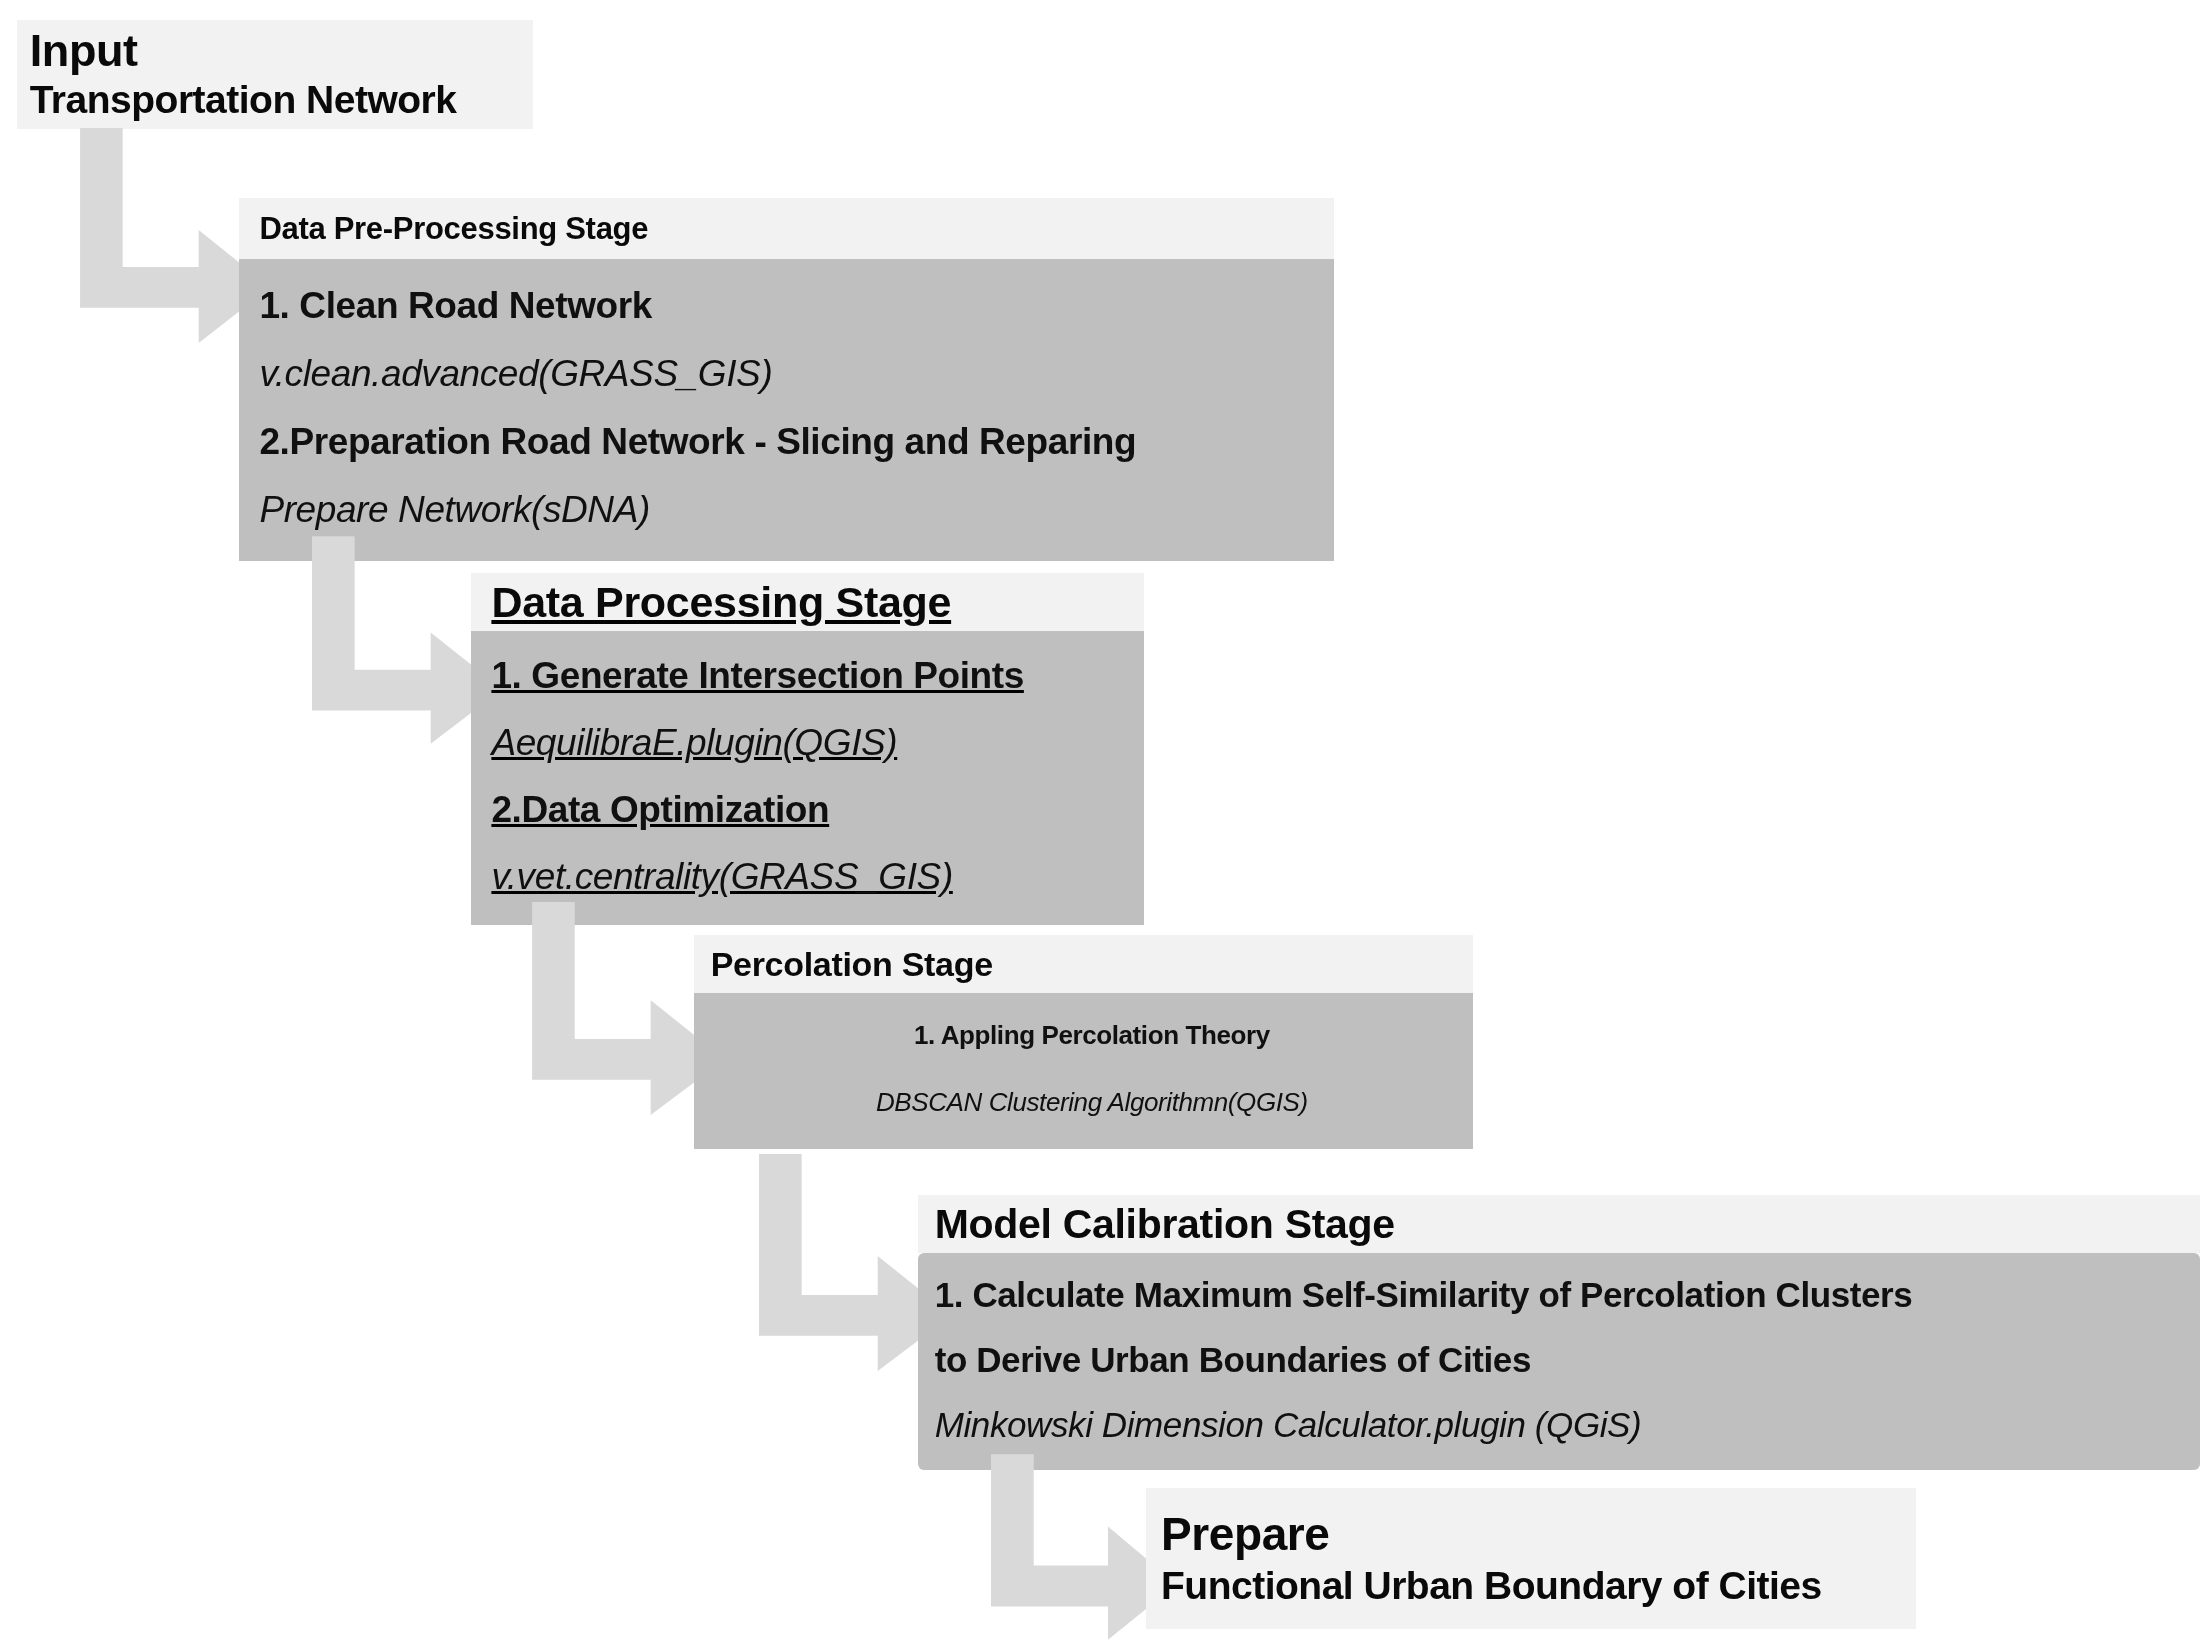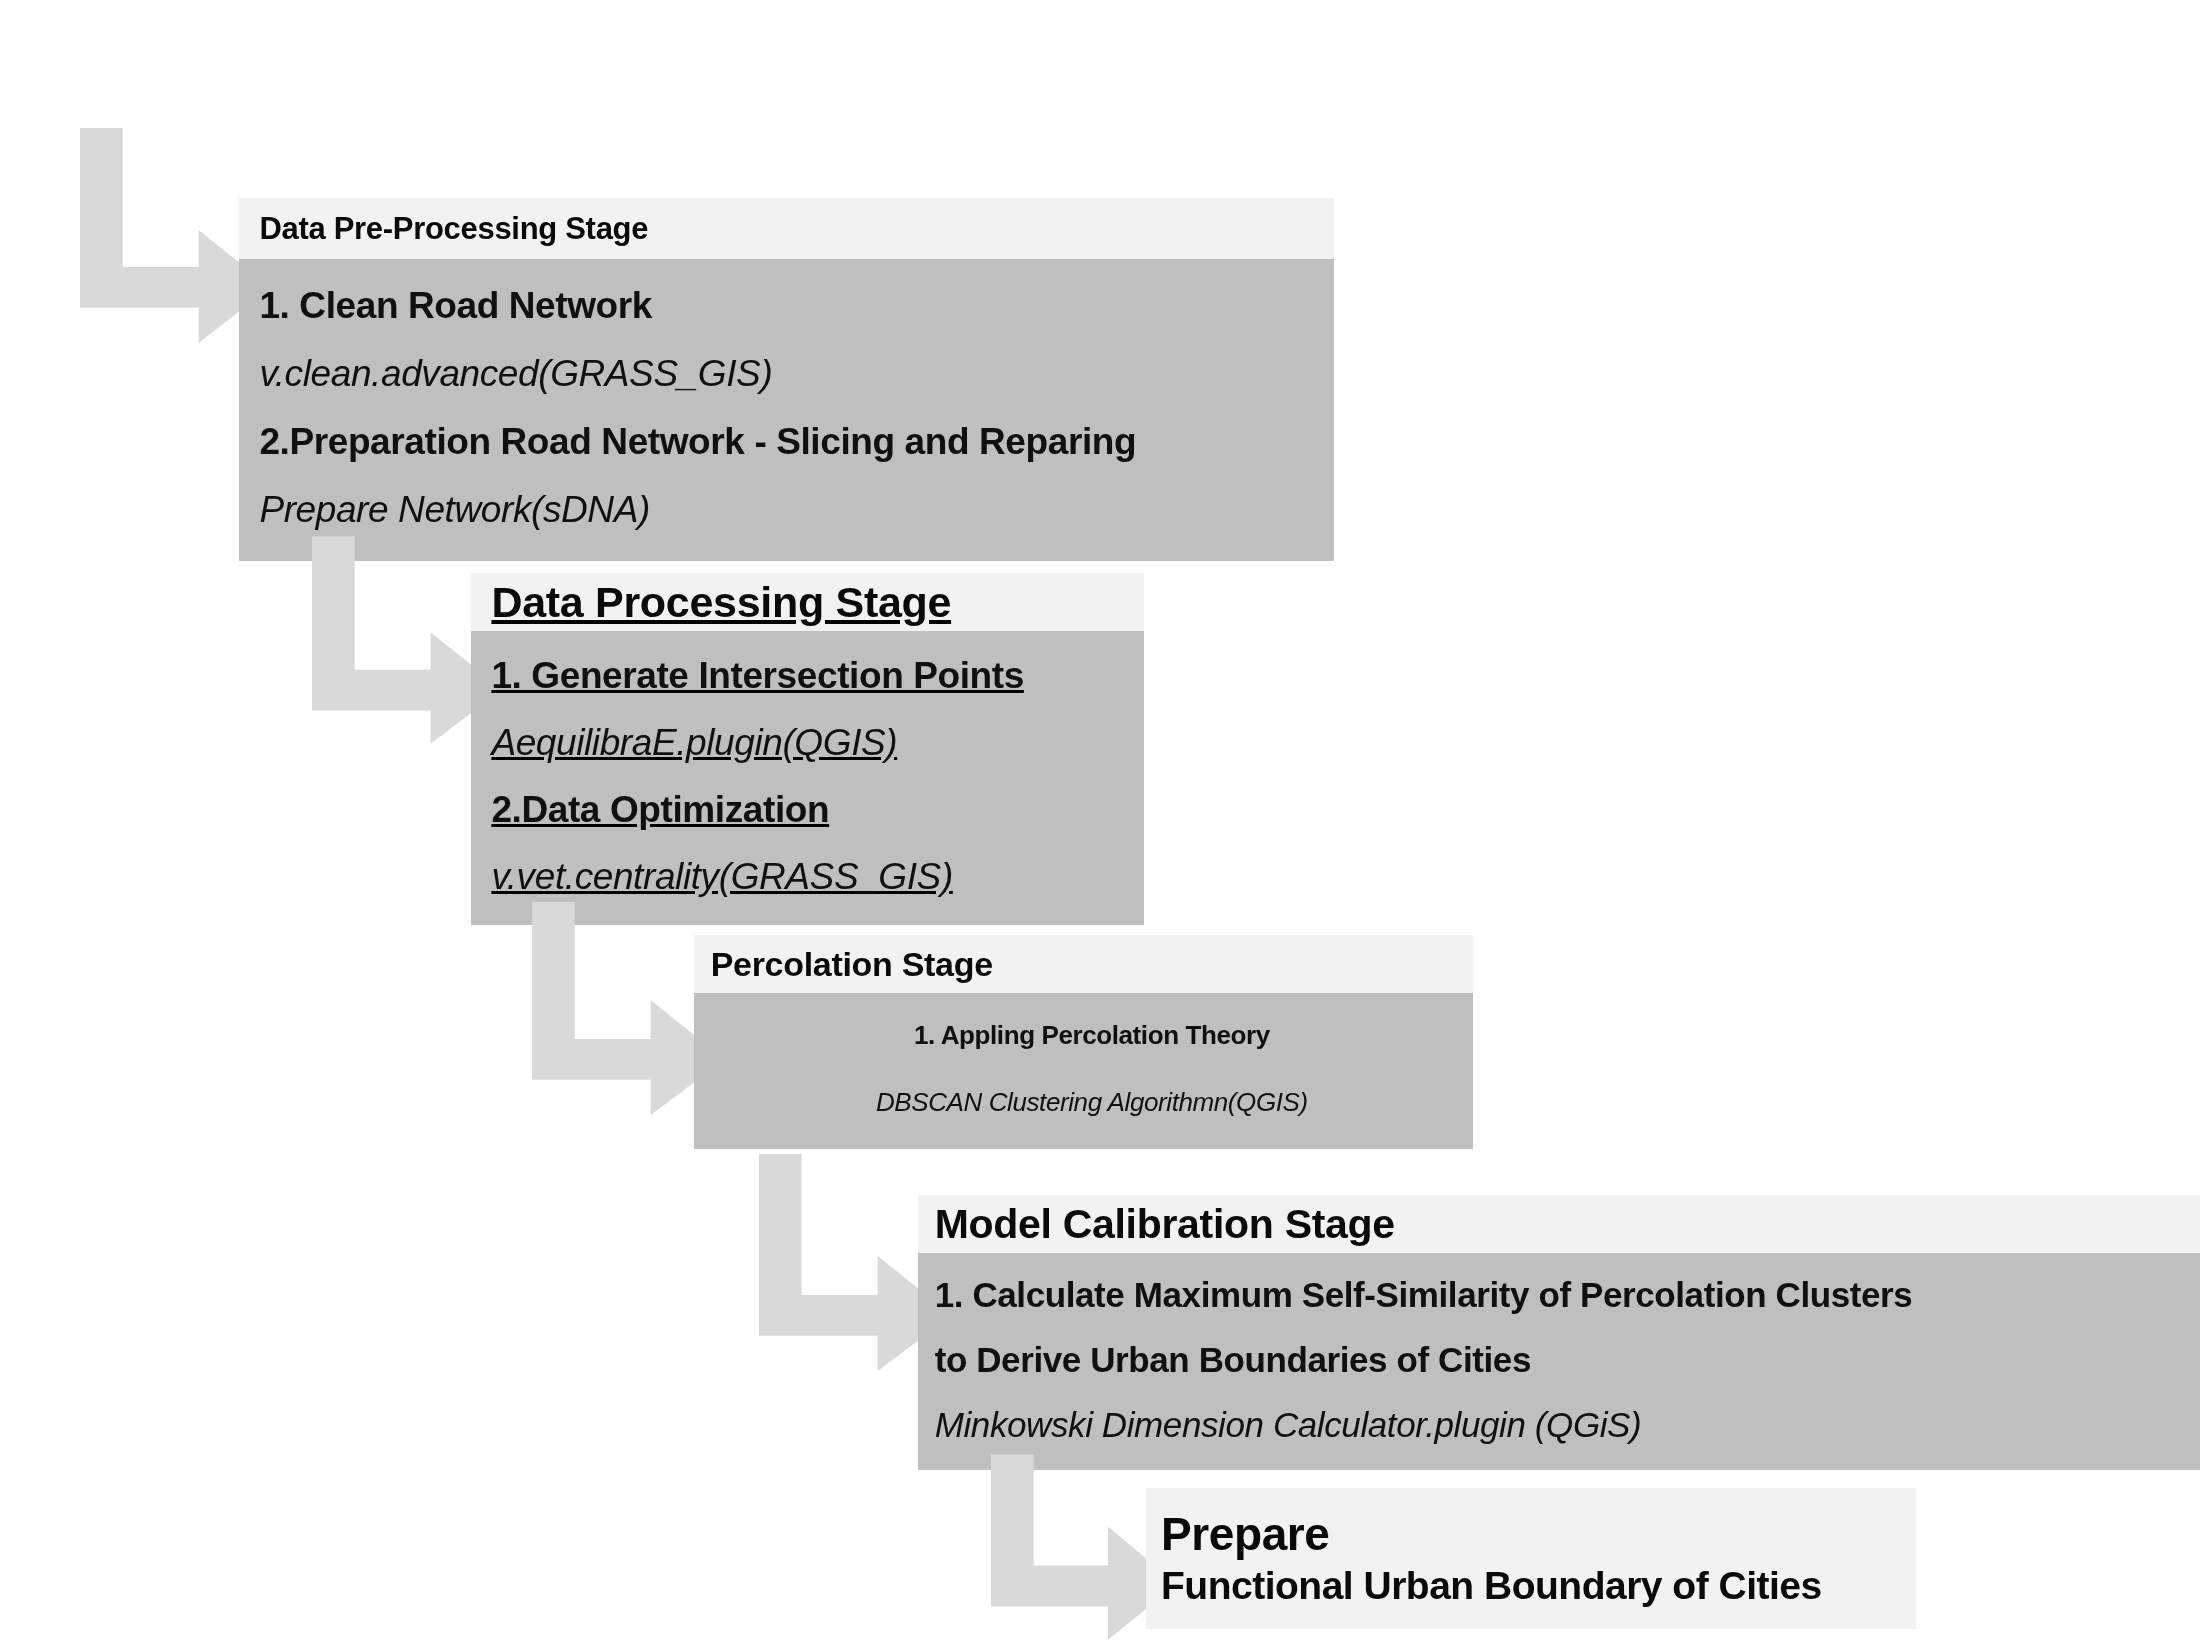--- a/index.html
+++ b/index.html
@@ -80,32 +80,36 @@
   #calib            { left: 918px;  top: 1195px; width: 1282px; }
 
   #pre-proc  .node-header { height: 61px;  padding-left: 20.4px; font-size: 31px; }
   #proc      .node-header { height: 58px;  padding-left: 20.4px; font-size: 43px; }
   #perc      .node-header { height: 58px;  padding-left: 16.7px; font-size: 34px; }
   #calib     .node-header { height: 58px;  padding-left: 16.7px; font-size: 41px; }
 
   #pre-proc  .node-body   { padding: 13px 0 16.7px 20.4px; }
   #proc      .node-body   { padding: 11px 0 15px 20.4px; }
   #perc      .node-body   { padding: 9.3px 0 13px 16.7px; }
-  #calib     .node-body   { padding: 9.3px 0 13px 16.7px; }
+  #calib     .node-body   { padding: 9.3px 0 13px 16.7px; border-radius: 6px; }
 
   #pre-proc  .line { font-size: 37px; line-height: 68px; }
   #proc      .line { font-size: 37px; line-height: 67px; }
   #perc      .line { font-size: 26px; line-height: 67px; text-align: center; }
   #calib     .line { font-size: 35px; line-height: 65px; }
 </style>
 </head>
 <body>
 
 <div id="canvas">
 
+  <div class="plain" id="input-box">
+    <div class="title" style="font-size:45px;line-height:52px;">Input</div>
+    <div class="sub" style="font-size:39px;line-height:46px;">Transportation Network</div>
+  </div>
 
   <div class="arrow" style="left:80px; top:128px; width:204px; height:215px;">
     <svg width="204" height="215" viewBox="0 0 220 232">
       <path d="M 0 0 L 46 0 L 46 150 L 128 150 L 128 110 L 205 172 L 128 232 L 128 194 L 0 194 Z" fill="#d9d9d9"></path>
     </svg>
   </div>
 
   <div class="node" id="pre-proc">
     <div class="node-header">Data Pre-Processing Stage</div>
     <div class="node-body">

